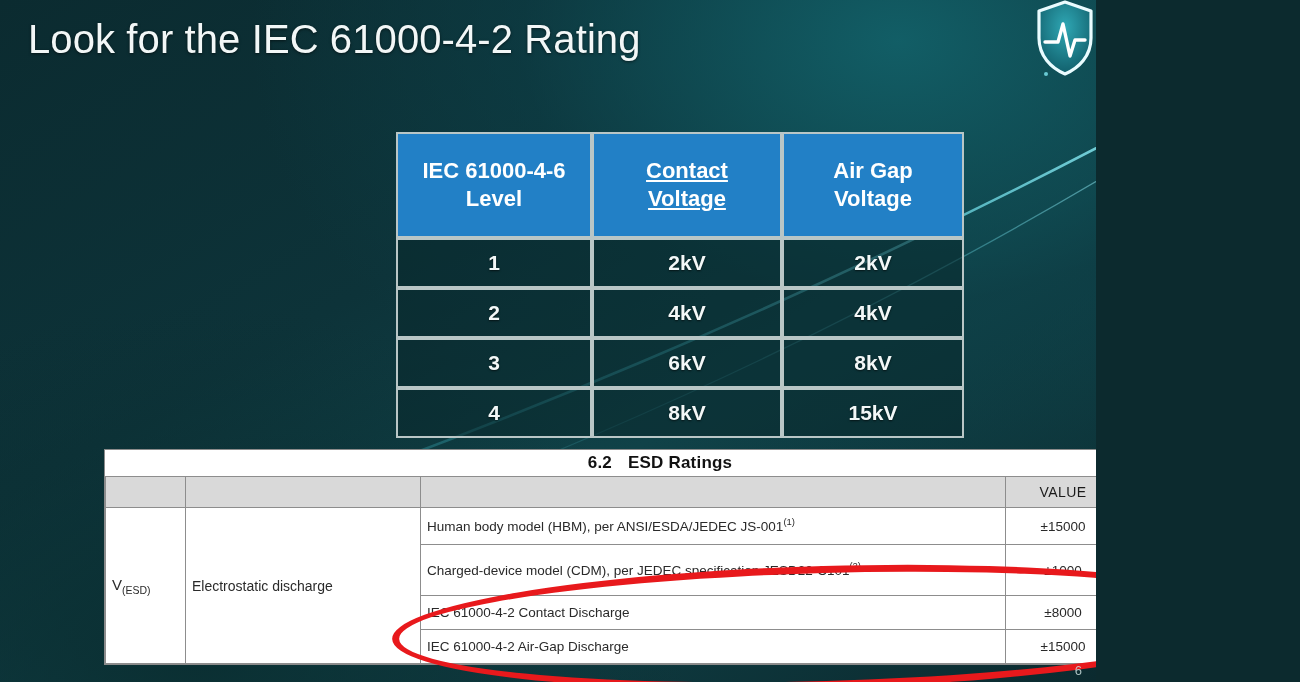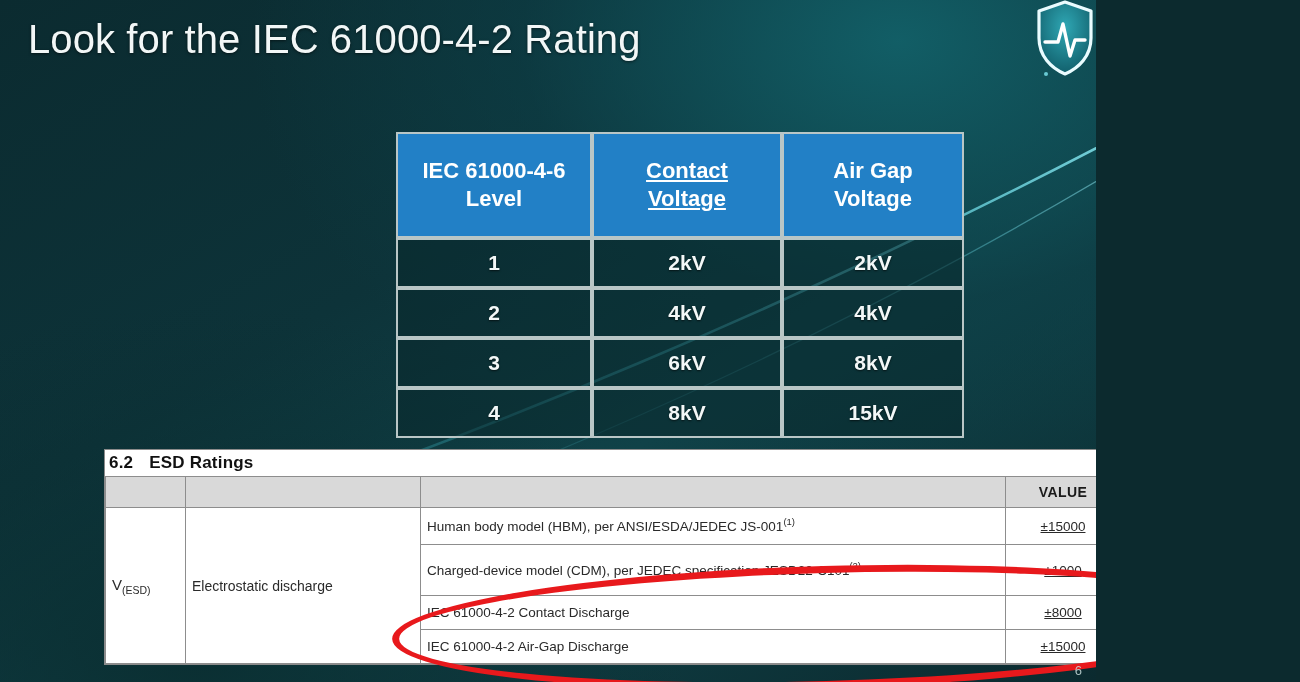--- a/index.html
+++ b/index.html
@@ -55,45 +55,46 @@
   
   .sheet{
     position:absolute;left:105px;top:450px;width:1108px;
     background:#ffffff;
     box-shadow:0 0 0 1px #8b8b8b;
   }
   .sheet-title{
     font-size:17px;font-weight:bold;color:#111;
     padding:3px 2px 3px 4px;background:#ffffff;
     letter-spacing:.2px;
+    text-align:center;
   }
   .sheet-title .num{margin-right:16px;}
   .dtable{
     width:100%;border-collapse:collapse;table-layout:fixed;
     font-size:13.5px;color:#2a2a2a;
   }
   .dtable td,.dtable th{
     border:1px solid #8d8d8d;padding:3px 6px;vertical-align:middle;
   }
   .dtable .spacer td{background:#d9d9d9;height:24px;border-left:1px solid #8d8d8d;}
   .dtable thead th{
-    background:#d9d9d9;font-size:14px;font-weight:bold;color:#1a1a1a;
+    background:#d9d9d9;font-size:14px;font-weight:normal;color:#1a1a1a;
     text-align:center;height:24px;letter-spacing:.4px;
   }
   .col-sym{width:80px;}
   .col-par{width:235px;}
   .col-desc{width:auto;}
   .col-val{width:115px;}
   .col-unit{width:92px;}
   .sym{font-size:15px;padding-left:6px;margin-top:27px;}
   .sym sub{font-size:10.5px;}
   .param{font-size:14px;}
   .desc{font-size:13.5px;line-height:1.32;margin-left:16px;}
   .desc sup{font-size:9.5px;vertical-align:super;}
-  .val,.unit{text-align:center;font-size:13.5px;text-decoration:underline;}
+  .val,.unit{text-align:center;font-size:13.5px;}
   .r-hbm td{height:30px;}
   .r-cdm td{height:44px;}
   .r-con td,.r-air td{height:27px;}
   
   .ellipse{
     position:absolute;left:392px;top:566px;width:852px;height:108px;
     border:7px solid #e8191c;border-radius:50%;
     transform:rotate(-1.6deg);pointer-events:none;
   }
   

